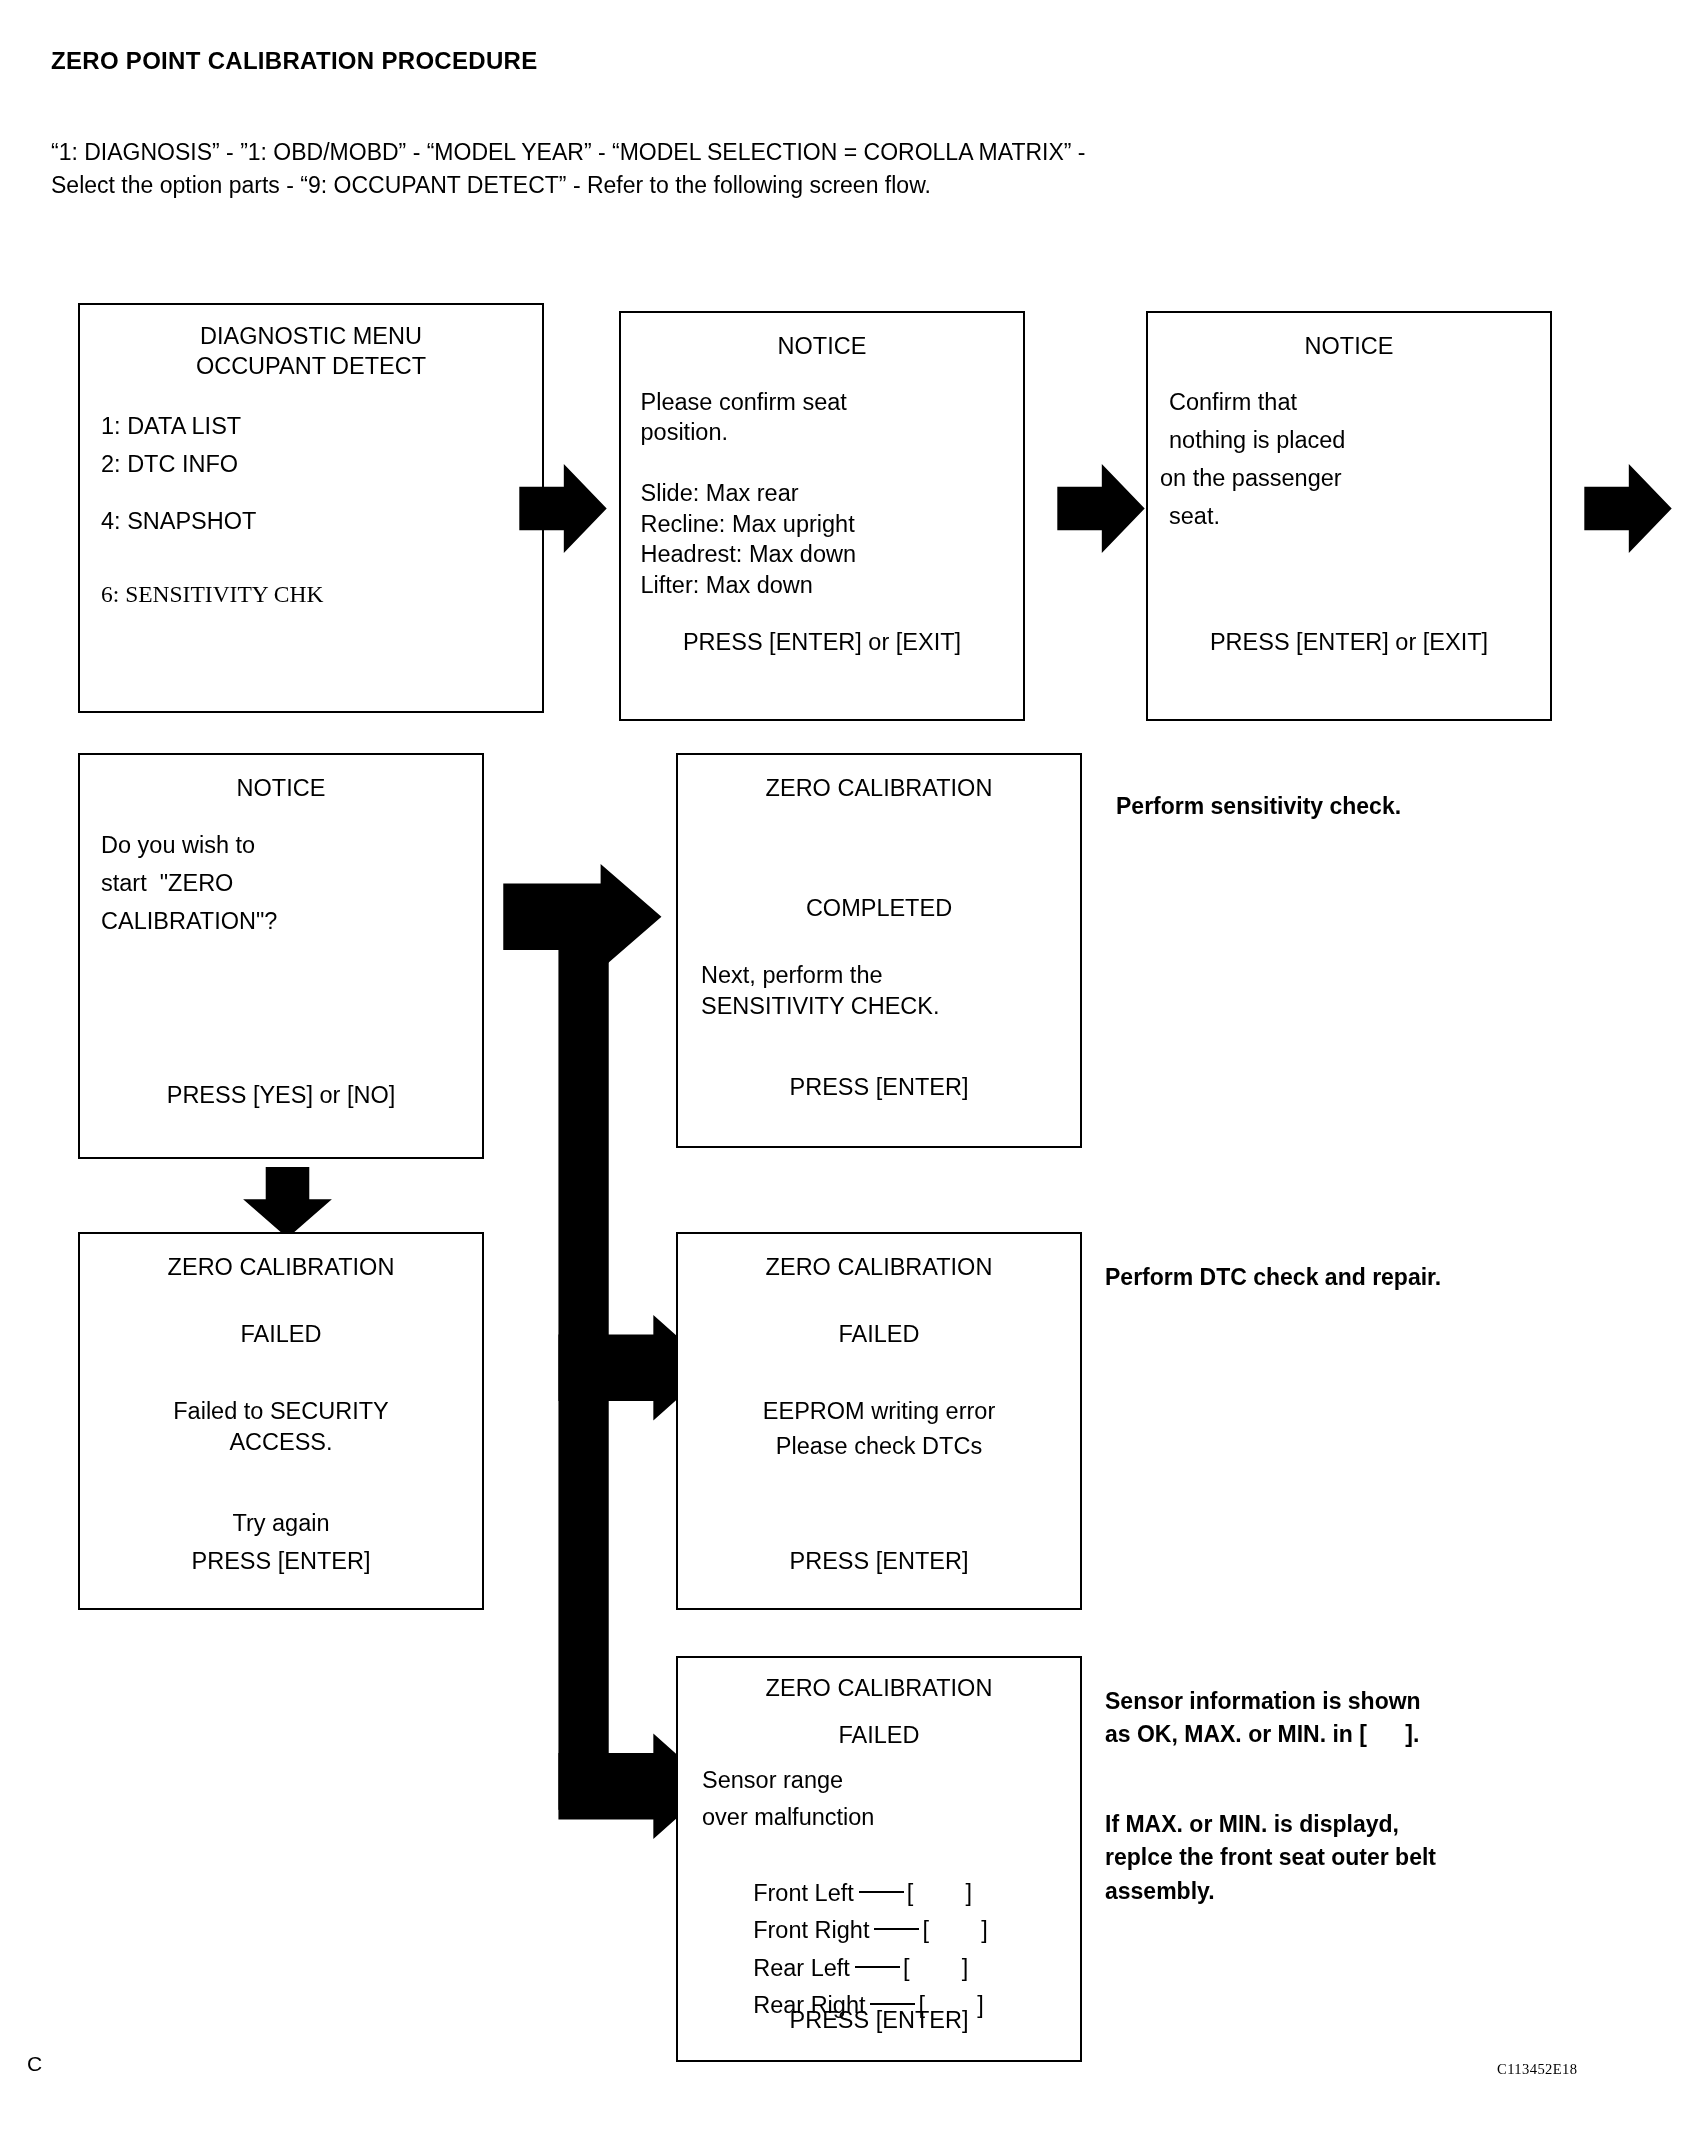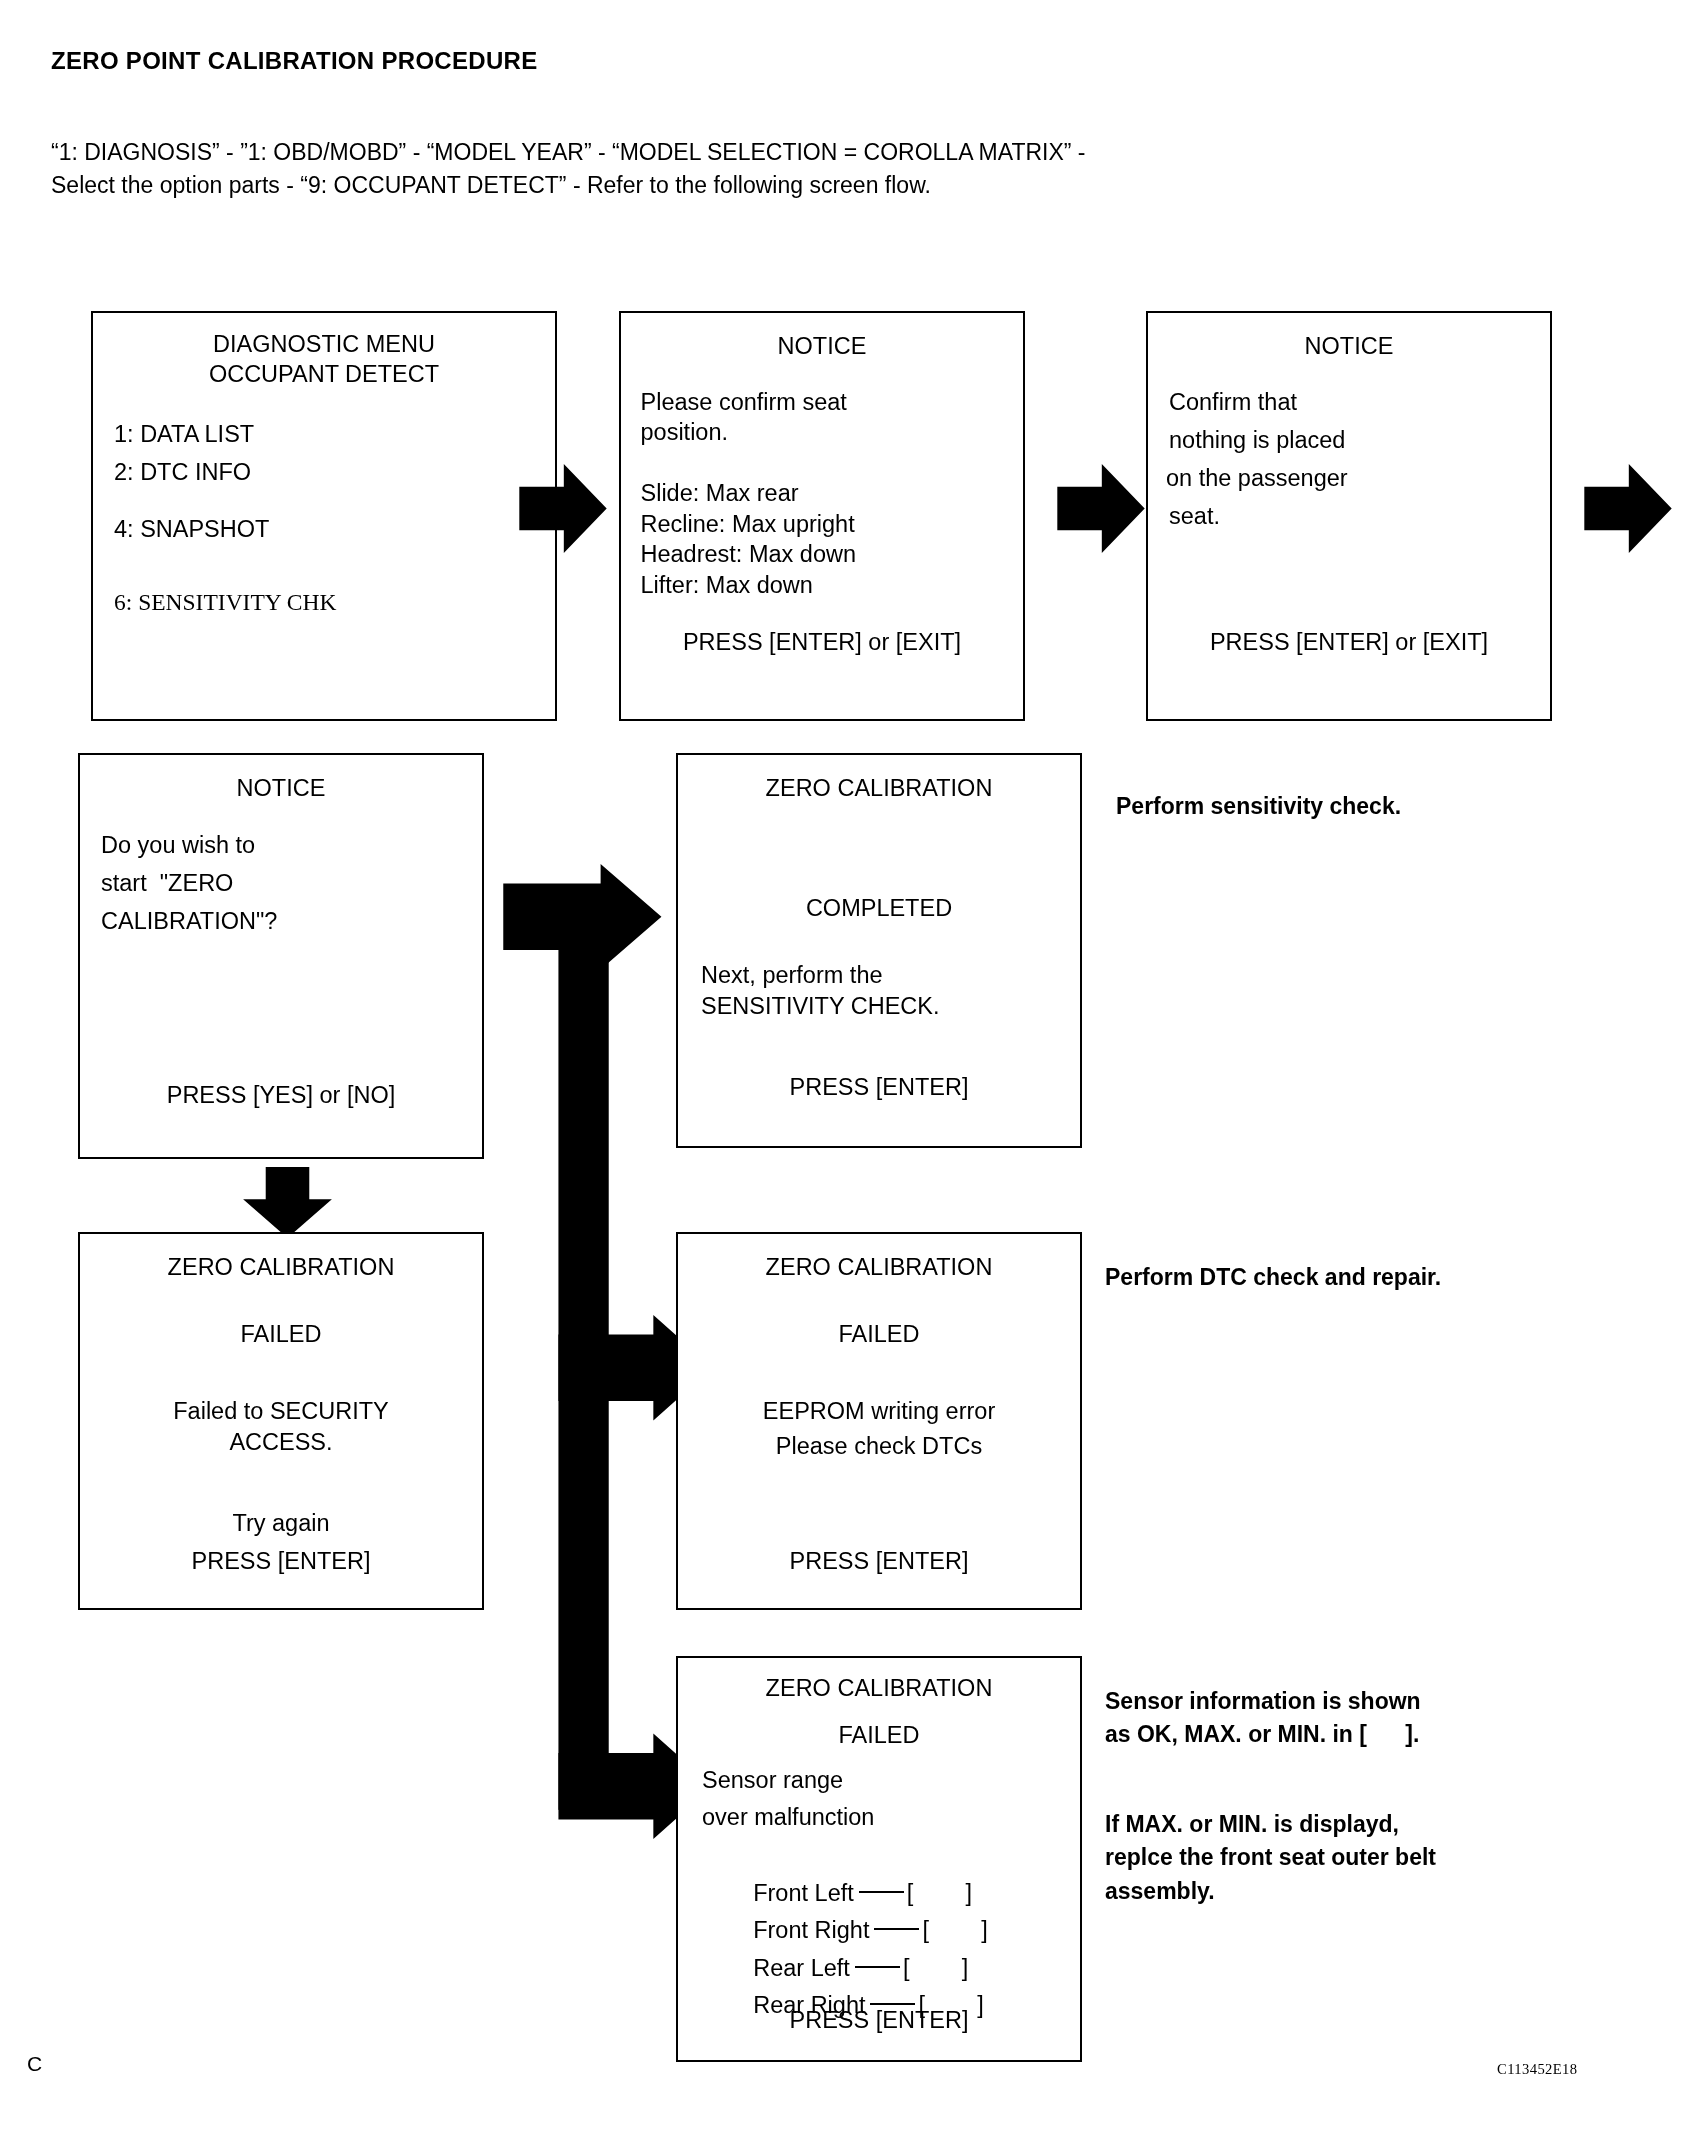--- a/index.html
+++ b/index.html
@@ -105,21 +105,21 @@
 
 <div class="page">
 
   <div class="title">ZERO POINT CALIBRATION PROCEDURE</div>
 
   <div class="intro">
     <div>“1: DIAGNOSIS” - ”1: OBD/MOBD” - “MODEL YEAR” - “MODEL SELECTION = COROLLA MATRIX” -</div>
     <div>Select the option parts - “9: OCCUPANT DETECT” - Refer to the following screen flow.</div>
   </div>
 
-  <div class="screen" style="left:78px; top:311px; width:466px; height:410px;margin-left:13px;">
+  <div class="screen" style="left:78px; top:303px; width:466px; height:410px;">
     <div class="ln center" style="position:absolute; left:0; right:0; top:16px;">DIAGNOSTIC MENU</div>
     <div class="ln center" style="position:absolute; left:0; right:0; top:46px;">OCCUPANT DETECT</div>
     <div class="ln left" style="position:absolute; left:21px; top:106px;">1: DATA LIST</div>
     <div class="ln left" style="position:absolute; left:21px; top:144px;">2: DTC INFO</div>
     <div class="ln left" style="position:absolute; left:21px; top:201px;">4: SNAPSHOT</div>
     <div class="ln left" style="position:absolute; left:21px; top:274px;font-family:Liberation Serif, serif;">6: SENSITIVITY CHK</div>
   </div>
 
   <svg class="arrow" style="left:519px; top:464px;" width="88" height="89" viewBox="0 0 108 110">
     <polygon points="0,28 55,28 55,0 108,55 55,110 55,82 0,82" fill="#000"></polygon>
@@ -137,21 +137,21 @@
   </div>
 
   <svg class="arrow" style="left:1057px; top:464px;" width="88" height="89" viewBox="0 0 108 110">
     <polygon points="0,28 55,28 55,0 108,55 55,110 55,82 0,82" fill="#000"></polygon>
   </svg>
 
   <div class="screen" style="left:1146px; top:311px; width:406px; height:410px;">
     <div class="ln center" style="position:absolute; left:0; right:0; top:18px;">NOTICE</div>
     <div class="ln left" style="position:absolute; left:21px; top:74px;">Confirm that</div>
     <div class="ln left" style="position:absolute; left:21px; top:112px;">nothing is placed</div>
-    <div class="ln left" style="position:absolute; left:18px; top:150px;">on the passenger</div>
+    <div class="ln left" style="position:absolute; left:12px; top:150px;">on the passenger</div>
     <div class="ln left" style="position:absolute; left:21px; top:188px;">seat.</div>
     <div class="ln center" style="position:absolute; left:0; right:0; top:314px;">PRESS [ENTER] or [EXIT]</div>
   </div>
 
   <svg class="arrow" style="left:1584px; top:464px;" width="88" height="89" viewBox="0 0 108 110">
     <polygon points="0,28 55,28 55,0 108,55 55,110 55,82 0,82" fill="#000"></polygon>
   </svg>
 
   <div class="screen" style="left:78px; top:753px; width:406px; height:406px;">
     <div class="ln center" style="position:absolute; left:0; right:0; top:18px;">NOTICE</div>

